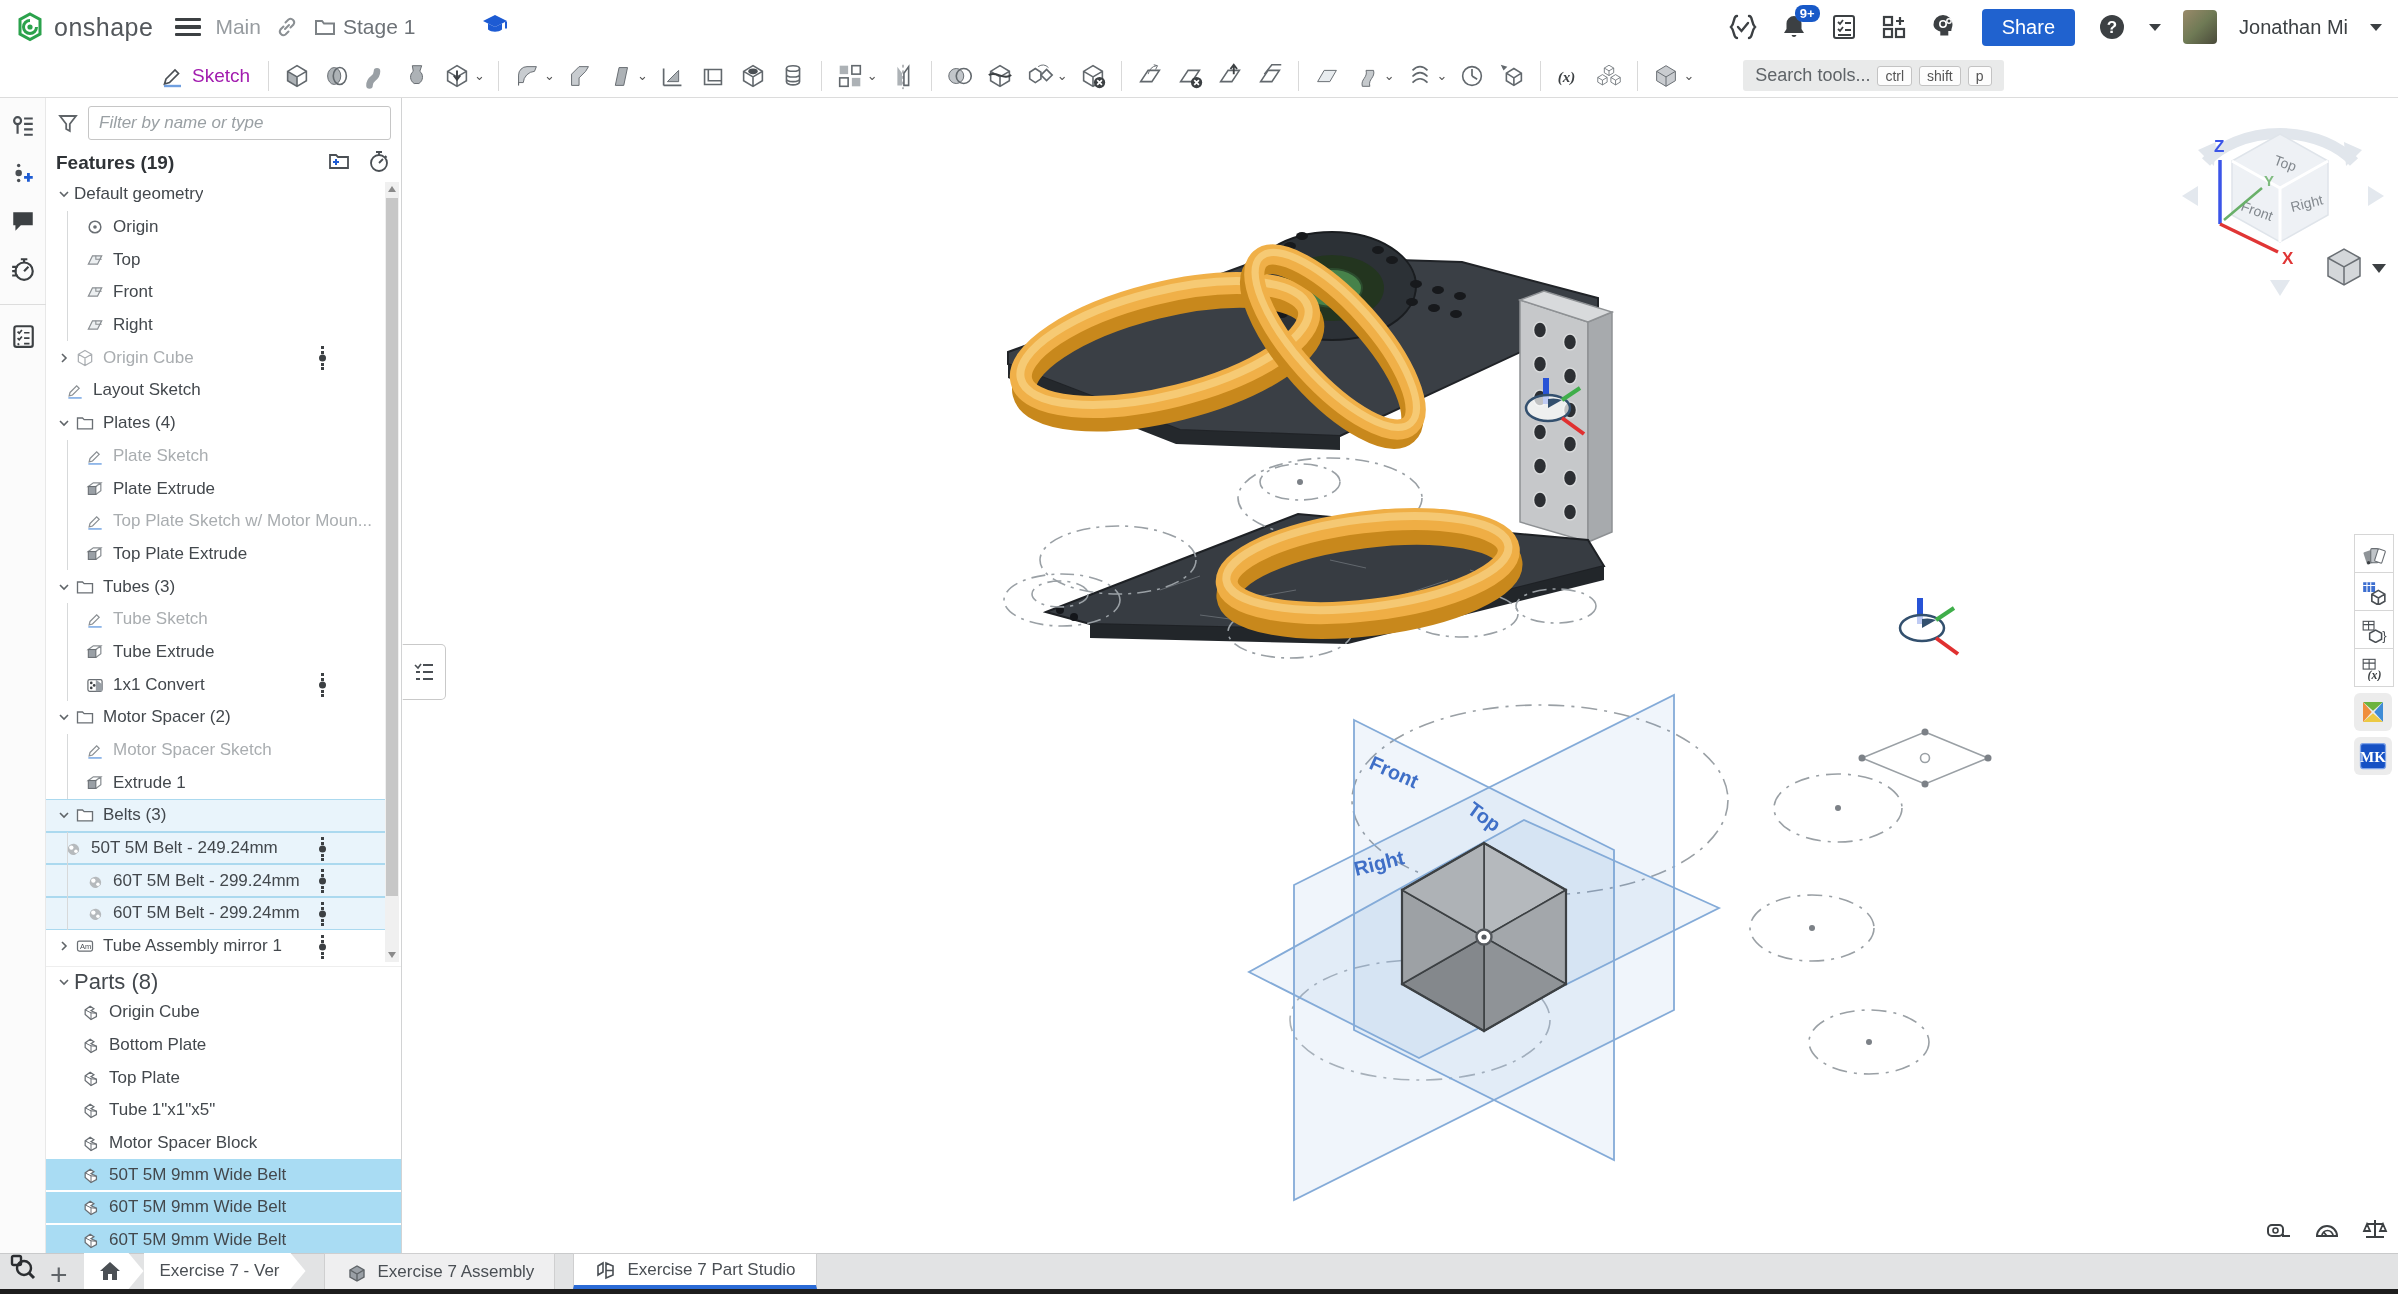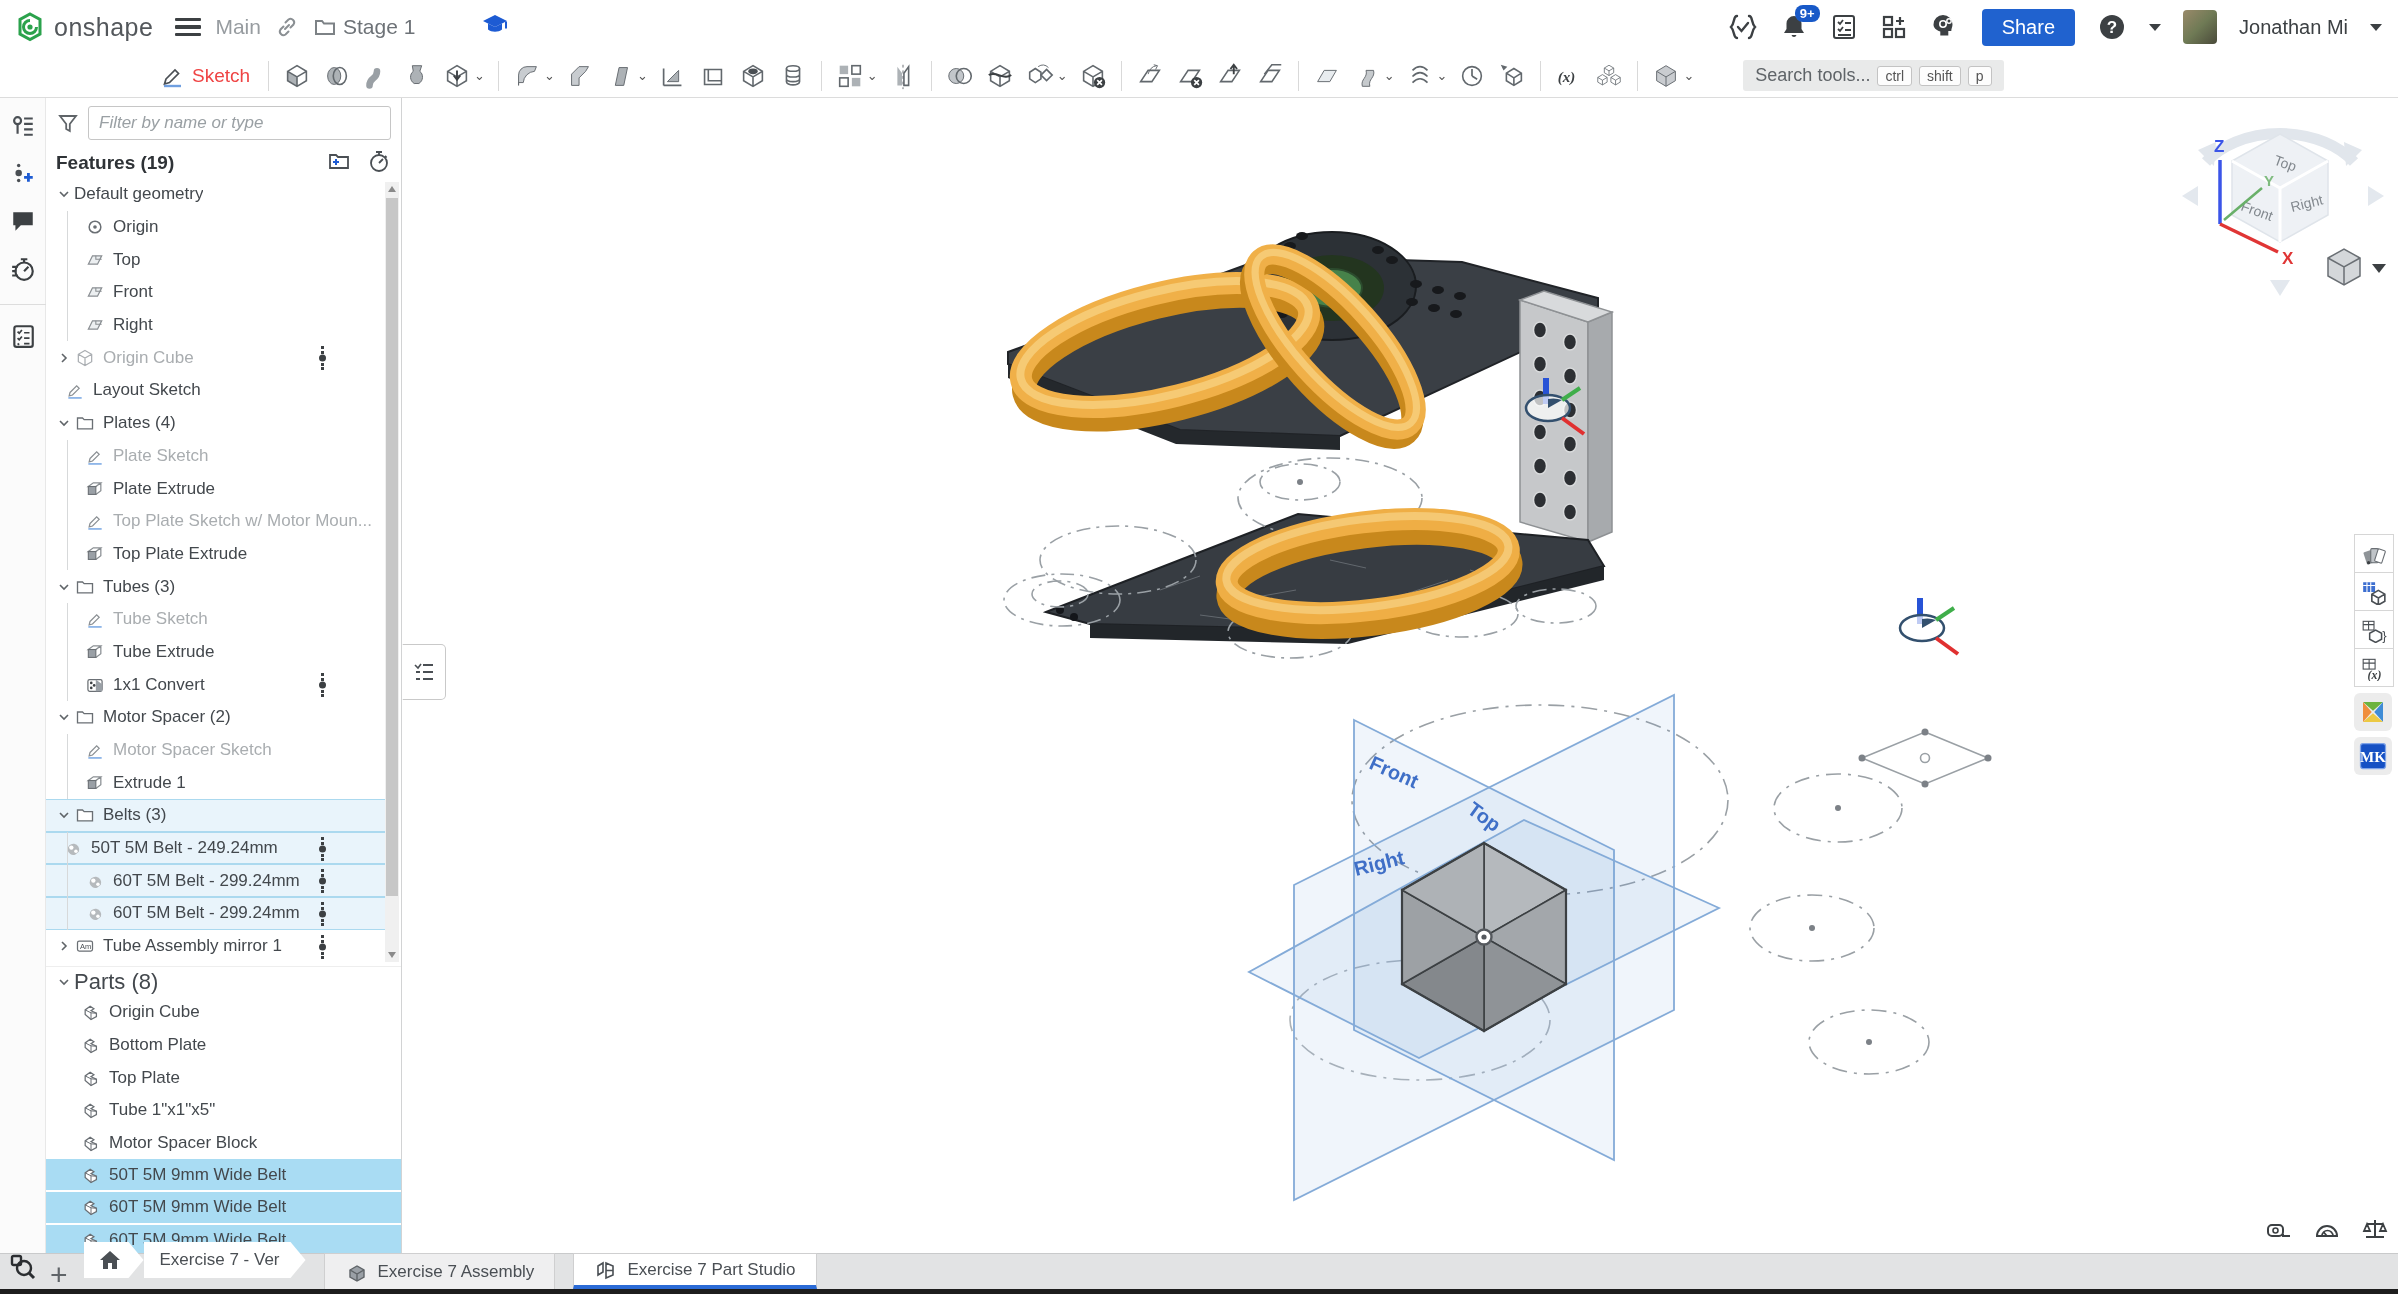--- a/index.html
+++ b/index.html
@@ -20,21 +20,21 @@
   .tr-icon{position:relative;display:flex;align-items:center;cursor:pointer;}
   .badge{position:absolute;top:-8px;right:-12px;background:#1859c8;color:#fff;font-size:13px;
          padding:1px 5px;border-radius:8px;font-weight:bold;}
   .share-btn{background:#2062cf;color:#fff;font-size:20px;padding:7px 20px;border:none;border-radius:4px;cursor:pointer;}
   .username{font-size:20px;color:#3c4043;white-space:nowrap;}
   .avatar{width:34px;height:34px;border-radius:4px;overflow:hidden;background:linear-gradient(135deg,#9a8a6a 0%,#6f7a55 50%,#4a4a3a 100%);}
   .caret-dn{width:0;height:0;border-left:6px solid transparent;border-right:6px solid transparent;border-top:7px solid #3c4043;}
   
   .toolbar{position:absolute;top:54px;left:0;right:0;height:44px;background:#fff;border-bottom:1px solid #dcdcdc;
            display:flex;align-items:center;padding-left:150px;box-sizing:border-box;}
-  .tb-sketch{display:flex;align-items:center;gap:8px;font-size:19px;color:#ef4444;padding:3px 10px;cursor:pointer;}
+  .tb-sketch{display:flex;align-items:center;gap:8px;font-size:19px;color:#a21caf;padding:3px 10px;cursor:pointer;}
   .tb-btn{display:flex;align-items:center;padding:2px 4px;margin:0 1px;cursor:pointer;border-radius:3px;}
   .tb-div{width:1px;height:30px;background:#d9d9d9;margin:0 8px;}
   .tb-chev{font-size:13px;color:#555;margin-left:2px;}
   .search-tools{margin-left:44px;background:#e9eaea;border-radius:3px;display:flex;align-items:center;
                 gap:7px;padding:5px 12px;font-size:18px;color:#5f6468;cursor:text;}
   .kbd{background:#fdfdfd;border:1px solid #c3c3c3;border-radius:3px;font-size:14px;color:#555;padding:1px 7px;}
   
   .rail{position:absolute;top:98px;left:0;width:46px;bottom:41px;background:#fbfbfb;border-right:1px solid #e8e8e8;
         display:flex;flex-direction:column;align-items:center;padding-top:14px;gap:18px;box-sizing:border-box;}
   .rail-div{width:46px;height:1px;background:#ddd;}
@@ -81,21 +81,21 @@
   .rs-app{width:38px;height:38px;border-radius:6px;margin-top:6px;display:flex;align-items:center;justify-content:center;cursor:pointer;background:#ececec;}
   .measure-bar{position:absolute;right:10px;bottom:6px;display:flex;gap:22px;align-items:center;}
   .m-btn{cursor:pointer;}
   
   .tabbar{position:absolute;left:0;right:0;bottom:0;height:41px;background:#e2e3e4;border-top:1px solid #c9cacb;
           display:flex;align-items:flex-end;box-sizing:border-box;}
   .os-strip{position:absolute;left:0;right:0;bottom:0;height:5px;background:#1d1d1d;z-index:4;}
   .bb-icon{margin:0 0 10px 10px;cursor:pointer;}
   .bb-plus{font-size:30px;color:#5f6468;margin:0 8px 4px 14px;cursor:pointer;line-height:1;}
   .vtab{height:36px;background:#fff;display:flex;align-items:center;padding:0 26px 0 16px;font-size:17px;color:#4a4f54;
-        clip-path:polygon(0 0,calc(100% - 15px) 0,100% 50%,calc(100% - 15px) 100%,0 100%);cursor:pointer;gap:10px;margin-bottom:16px;}
+        clip-path:polygon(0 0,calc(100% - 15px) 0,100% 50%,calc(100% - 15px) 100%,0 100%);cursor:pointer;gap:10px;margin-bottom:5px;}
   .vtab.home{padding:0 22px 0 14px;margin-left:8px;}
   .dtab{height:36px;display:flex;align-items:center;gap:9px;padding:0 20px;font-size:17px;color:#4a4f54;
         background:#efeff0;border:1px solid #cfcfd0;border-bottom:none;margin-left:18px;cursor:pointer;margin-bottom:5px;box-sizing:border-box;}
   .dtab.active{background:#fff;border-bottom:4px solid #2b6bd6;padding-bottom:0px;}
 </style>
 </head>
 <body>
 
 <div id="app">
 

